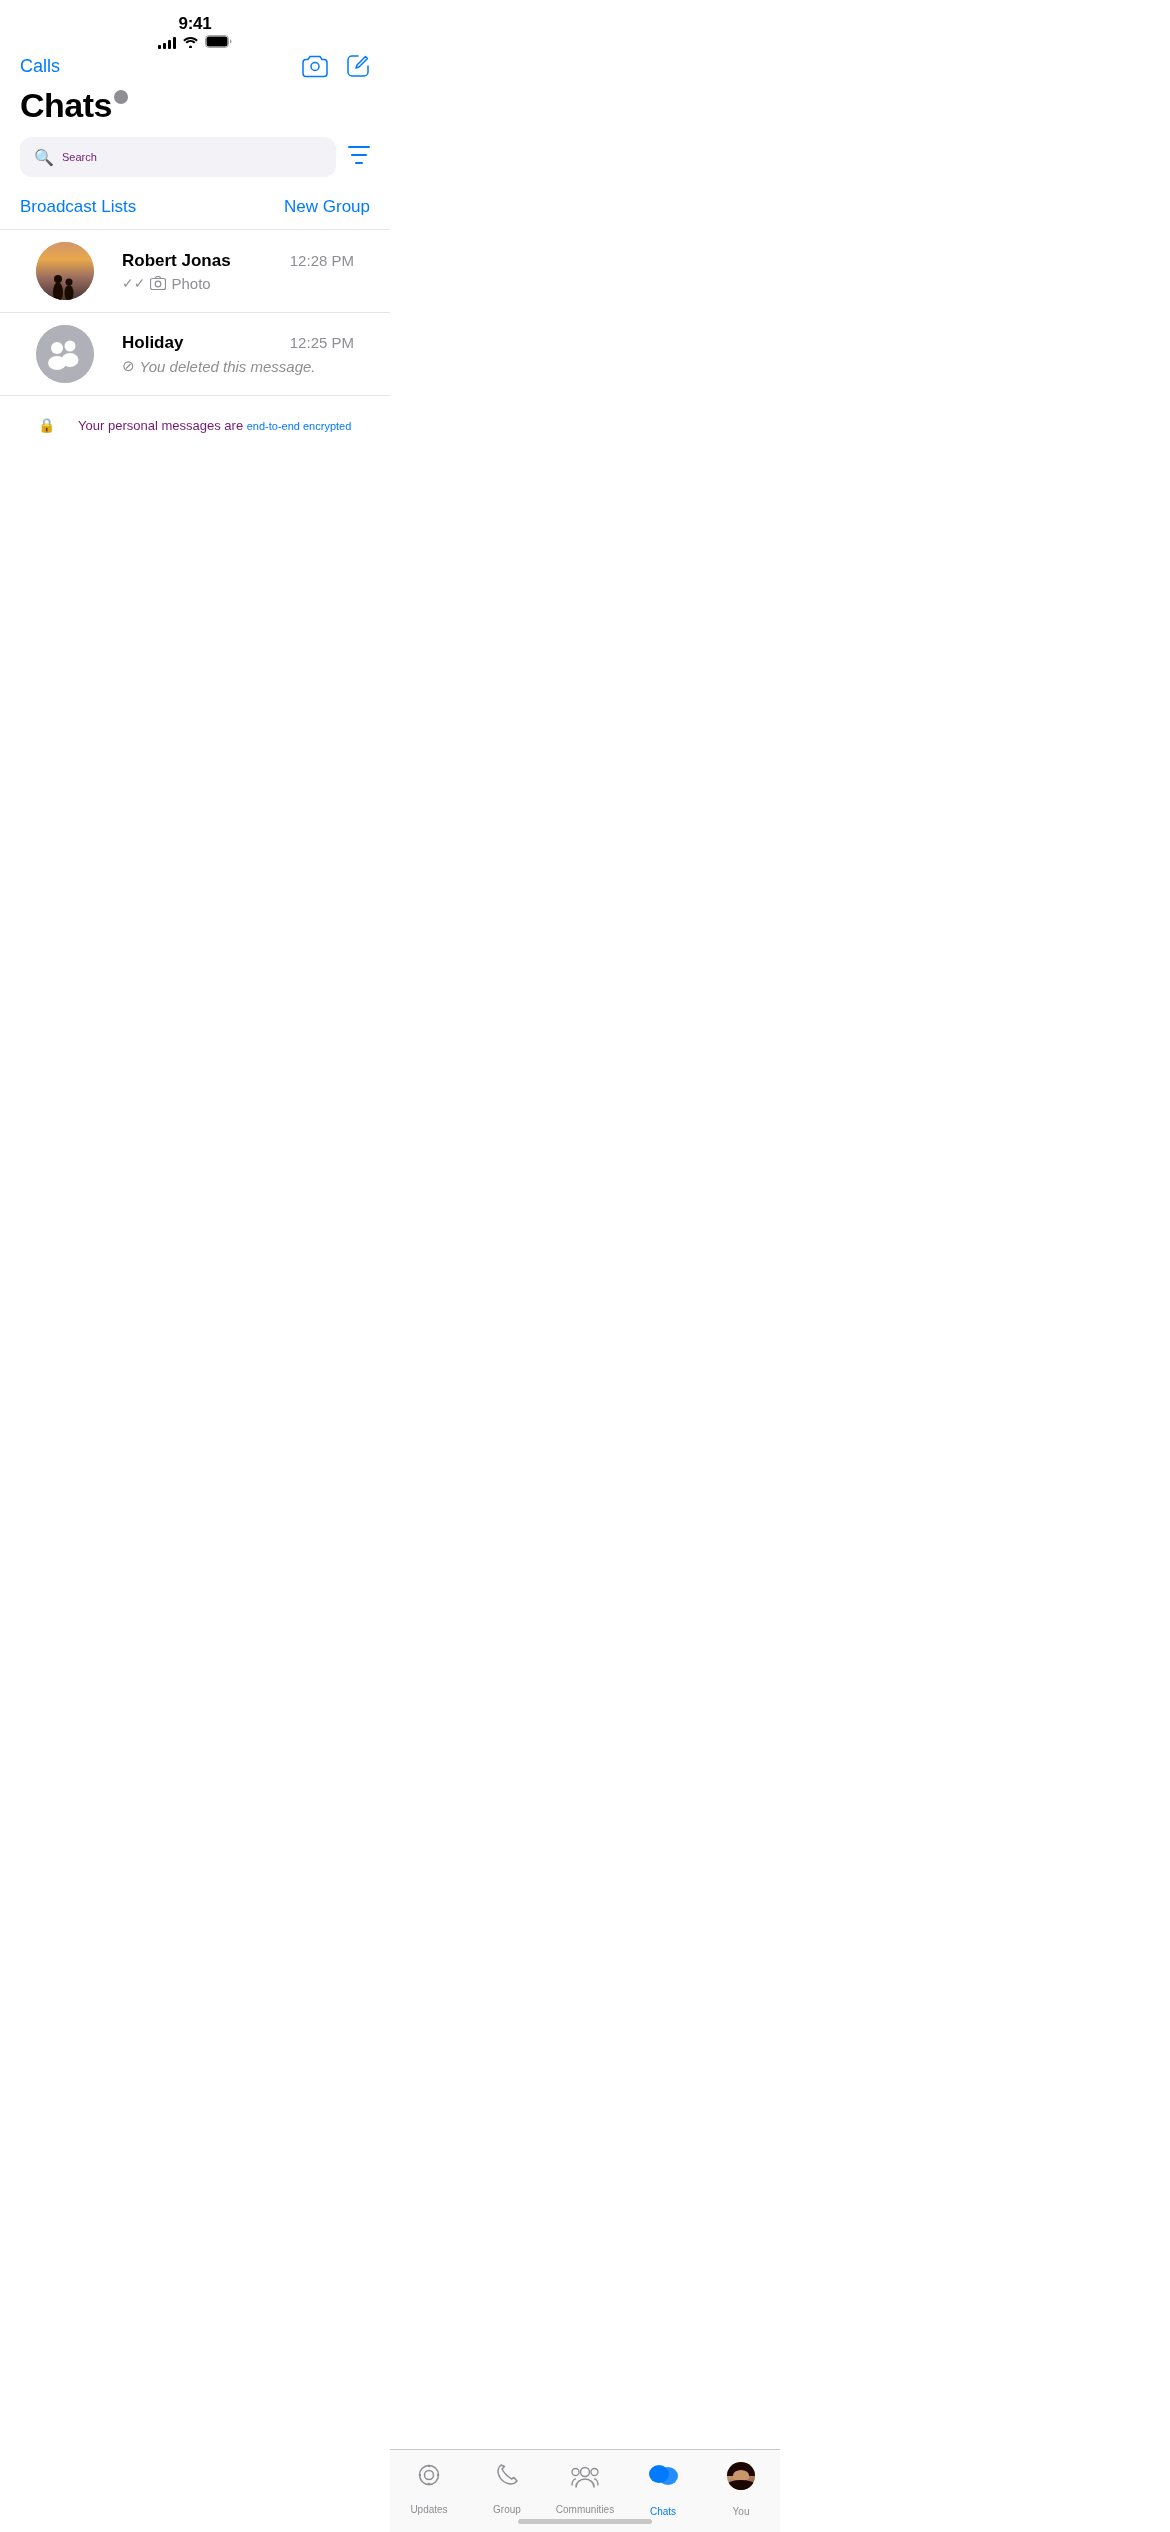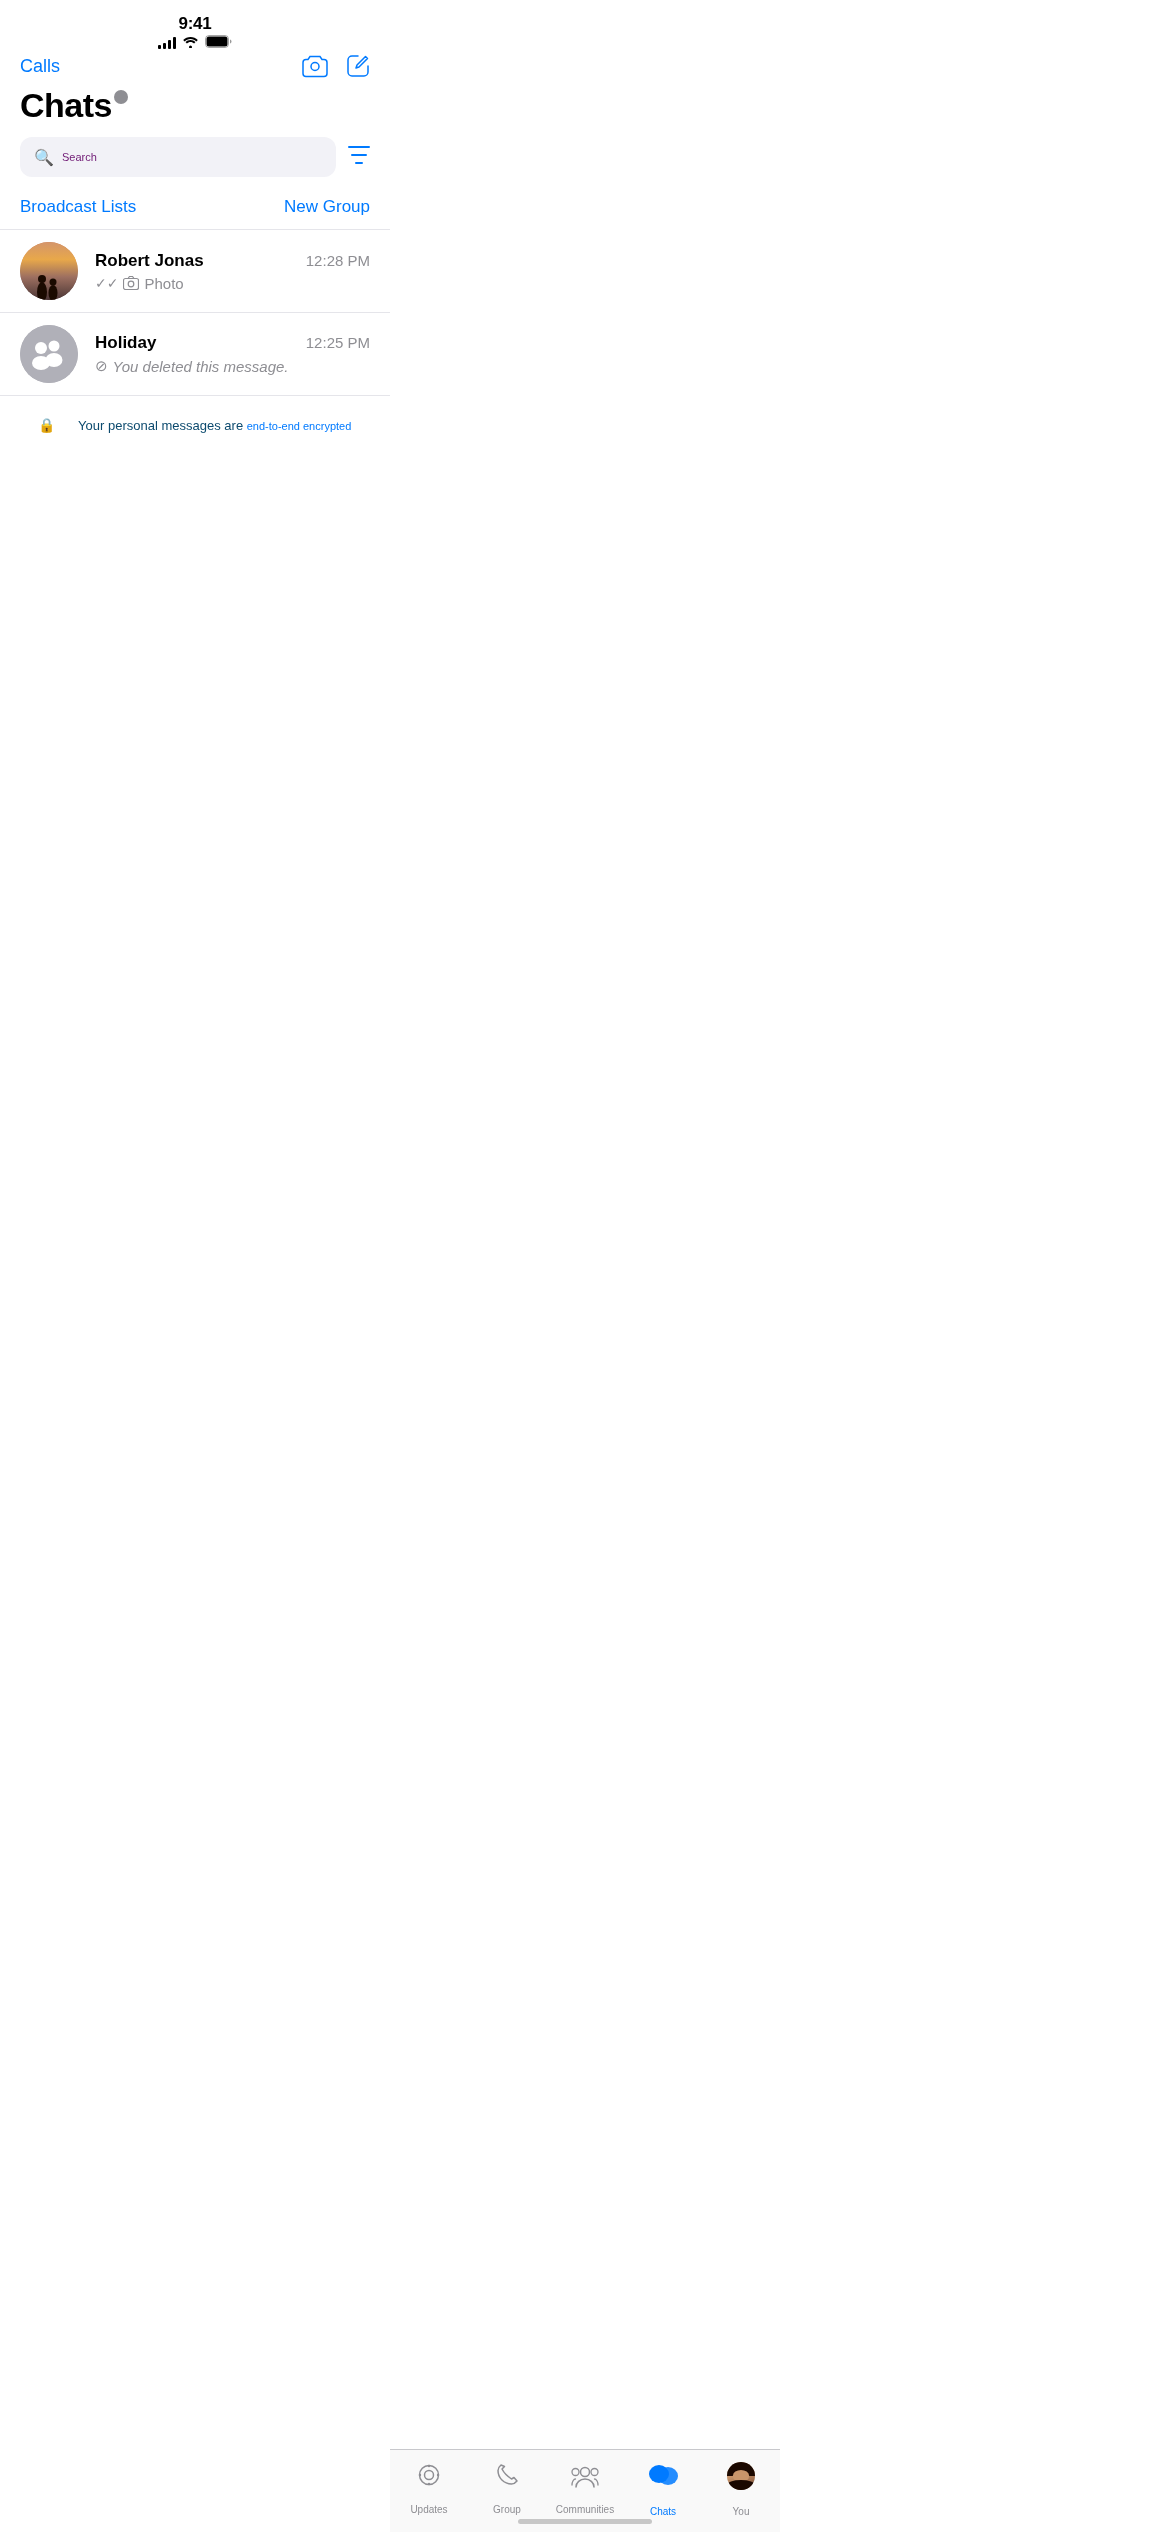--- a/index.html
+++ b/index.html
@@ -155,22 +155,22 @@
     }
 
     
     .chat-list {
       padding: 0;
     }
 
     .chat-item {
       display: flex;
       align-items: center;
-      padding: 12px 20px;
-      gap: 17px;
+      padding: 12px 36px;
+      gap: 28px;
       border-bottom: 0.5px solid #E5E5EA;
       cursor: pointer;
     }
 
     .avatar {
       width: 58px;
       height: 58px;
       border-radius: 50%;
       flex-shrink: 0;
       overflow: hidden;
@@ -454,21 +454,21 @@
           <span style="color:#8E8E93; font-size:15px;">⊘</span>
           <span class="preview-text preview-text-italic">You deleted this message.</span>
         </div>
       </div>
     </div>
   </div>
 
   <div class="encryption-notice">
     <span style="color:#8E8E93; font-size:14px;">🔒</span>
     <span>
-      <span style="font-size:13px; color:#0c4a6e;margin-left:14px;">Your personal messages are </span><span class="encryption-link" style="font-size:11px;">end-to-end encrypted</span>
+      <span style="font-size:13px; color:#701a75;margin-left:14px;">Your personal messages are </span><span class="encryption-link" style="font-size:11px;">end-to-end encrypted</span>
     </span>
   </div>
 </div>
 
 <div class="tab-bar">
 
   <div class="tab-item">
     <div class="tab-icon">
       <svg width="26" height="26" viewBox="0 0 26 26" fill="none">
         <circle cx="13" cy="13" r="9.5" stroke="#8E8E93" stroke-width="1.5" fill="none"></circle>

